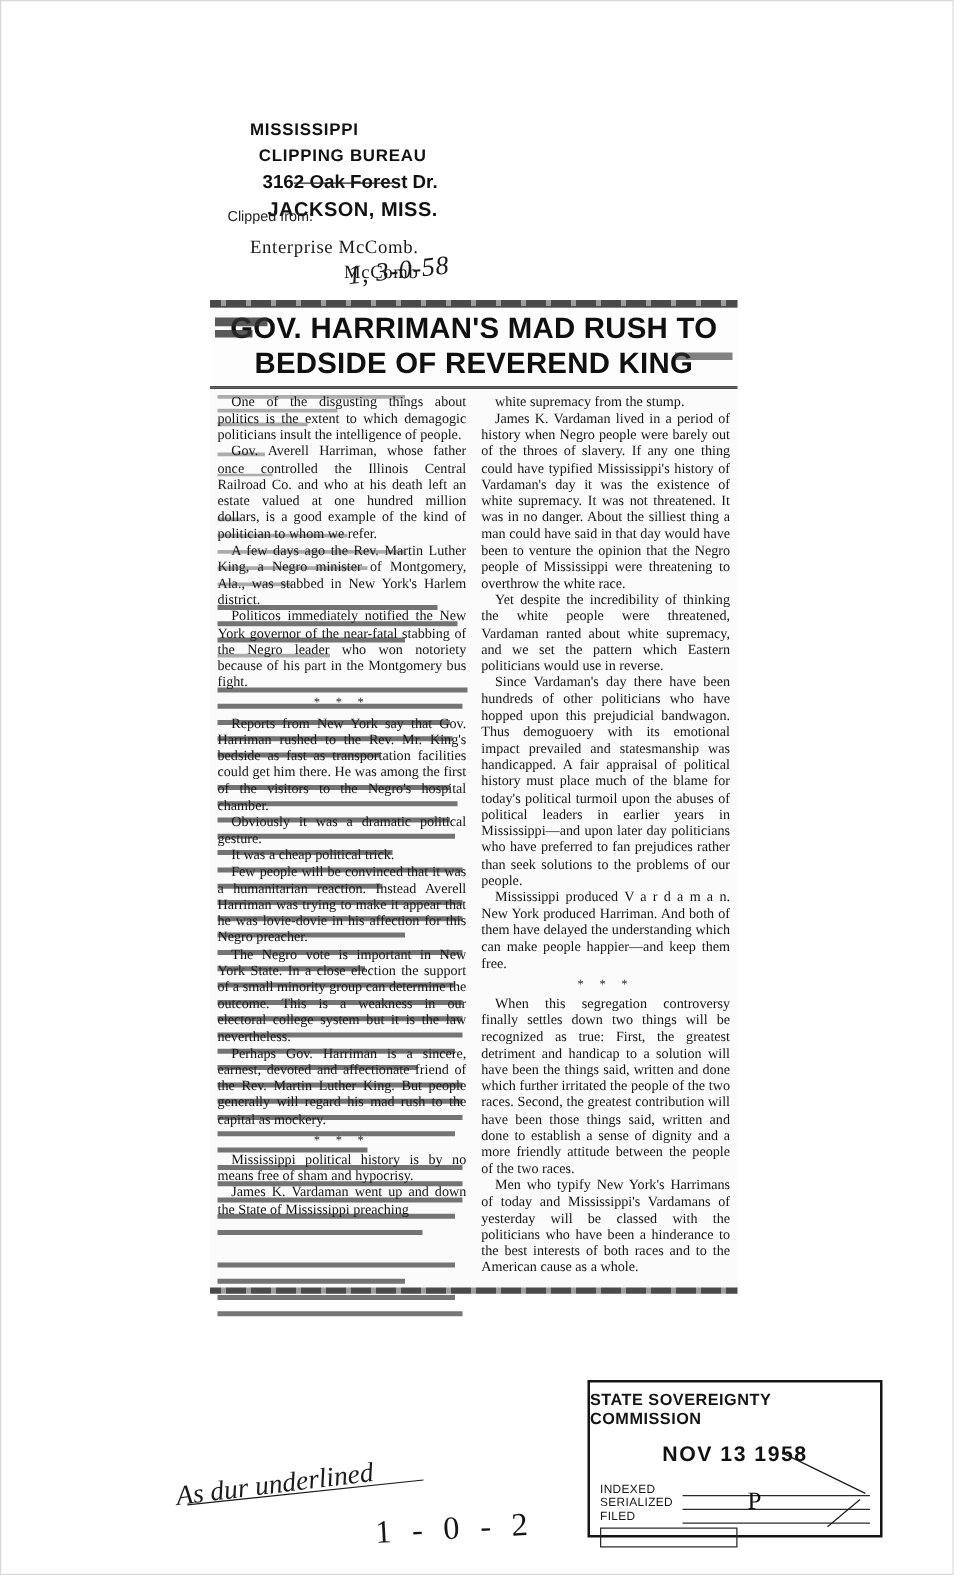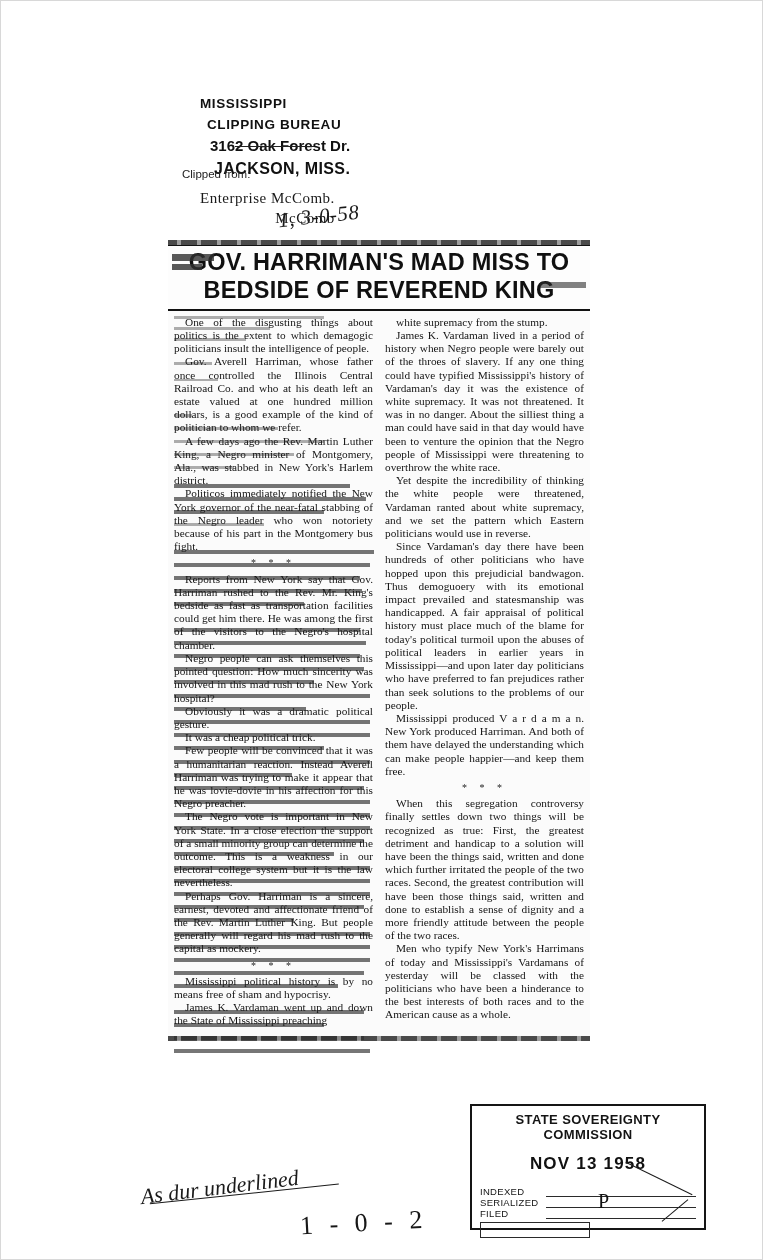--- a/index.html
+++ b/index.html
@@ -177,21 +177,21 @@
     position: absolute;
     left: 470px;
     top: 1104px;
     width: 232px;
     height: 122px;
     border: 2px solid #151515;
     background: #ffffff;
     font-family: "Liberation Sans", sans-serif;
   }
   #sov-stamp .title {
-    text-align: center;
+    text-align: left;
     font-size: 13px;
     font-weight: bold;
     letter-spacing: 0.4px;
     margin-top: 6px;
     color: #141414;
   }
   #sov-stamp .date {
     text-align: center;
     font-size: 17px;
     font-weight: bold;
@@ -308,35 +308,34 @@
 </div>
 
 <div id="clipping">
   <div class="edge-top"></div>
 
   <div class="headline-box">
     <div class="smudge" style="left:4px; top:8px; width:42px; height:7px;"></div>
     <div class="smudge" style="left:4px; top:18px; width:30px; height:6px;"></div>
     <div class="smudge" style="right:4px; top:36px; width:46px; height:6px; opacity:.6;"></div>
     <div class="headline">
-      <span class="l1">GOV. HARRIMAN'S MAD MISS TO</span>
+      <span class="l1">GOV. HARRIMAN'S MAD RUSH TO</span>
       <span class="l2">BEDSIDE OF REVEREND KING</span>
     </div>
   </div>
 
   <div class="cols">
 
     <div class="col" id="col-left" style="position: relative;">
         <p>One of the disgusting things about politics is the extent to which demagogic politicians insult the intelligence of people.</p>
         <p>Gov. Averell Harriman, whose father once controlled the Illinois Central Railroad Co. and who at his death left an estate valued at one hundred million dollars, is a good example of the kind of politician to whom we refer.</p>
         <p>A few days ago the Rev. Martin Luther King, a Negro minister of Montgomery, Ala., was stabbed in New York's Harlem district.</p>
         <p>Politicos immediately notified the New York governor of the near-fatal stabbing of the Negro leader who won notoriety because of his part in the Montgomery bus fight.</p>
         <div class="stars">* * *</div>
         <p>Reports from New York say that Gov. Harriman rushed to the Rev. Mr. King's bedside as fast as transportation facilities could get him there. He was among the first of the visitors to the Negro's hospital chamber.</p>
-        <p>Negro people can ask themselves this pointed question: How much sincerity was involved in this mad rush to the New York hospital?</p>
         <p>Obviously it was a dramatic political gesture.</p>
         <p>It was a cheap political trick.</p>
         <p>Few people will be convinced that it was a humanitarian reaction. Instead Averell Harriman was trying to make it appear that he was lovie-dovie in his affection for this Negro preacher.</p>
         <p>The Negro vote is important in New York State. In a close election the support of a small minority group can determine the outcome. This is a weakness in our electoral college system but it is the law nevertheless.</p>
         <p>Perhaps Gov. Harriman is a sincere, earnest, devoted and affectionate friend of the Rev. Martin Luther King. But people generally will regard his mad rush to the capital as mockery.</p>
         <div class="stars">* * *</div>
         <p>Mississippi political history is by no means free of sham and hypocrisy.</p>
         <p>James K. Vardaman went up and down the State of Mississippi preaching</p>
         <div class="bar" style="left: 0px; top: 0px; width: 150px; height: 3px; opacity: 0.35;"></div>
         <div class="bar" style="left: 0px; top: 11px; width: 96px; height: 3px; opacity: 0.35;"></div>

